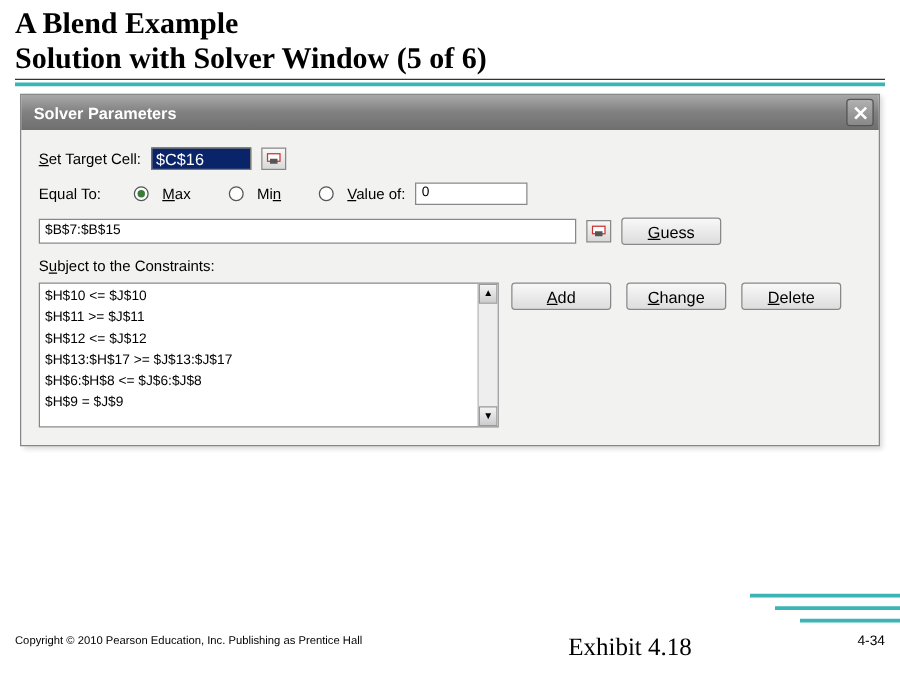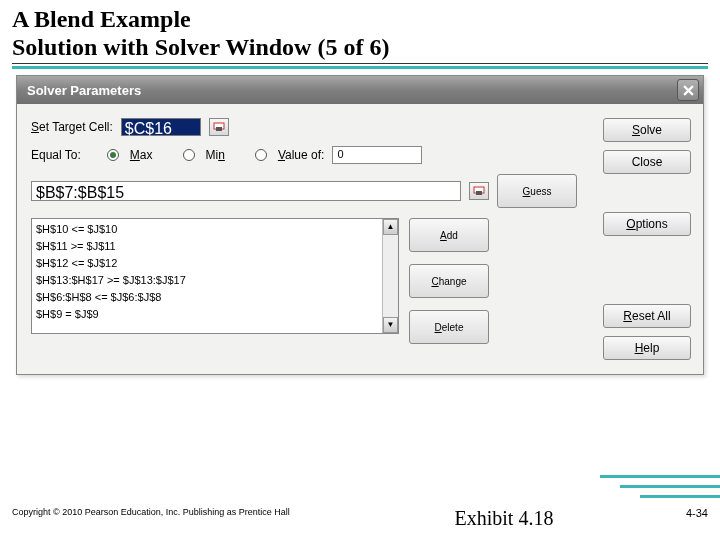--- a/index.html
+++ b/index.html
@@ -80,21 +80,21 @@
     margin-bottom: 10px;
   }
   .lbl {
     font-size: 12px;
     color: #000;
   }
   .lbl u { text-decoration: underline; }
   .target-input {
     width: 80px;
     height: 18px;
-    font-size: 16px;
+    font-size: 13px;
     padding: 1px 3px;
     color: #fff;
     background: #0a246a;
     border: 1px solid #7a7a7a;
   }
   .cell-picker {
     width: 20px;
     height: 18px;
     background: linear-gradient(#f8f8f8,#d8d8d8);
     border: 1px solid #888;
@@ -125,32 +125,32 @@
     border: 1px solid #888;
     background: #fff;
     font-size: 11px;
     padding: 1px 4px;
   }
   .changing-input {
     width: 430px;
     height: 20px;
     border: 1px solid #888;
     background: #fff;
-    font-size: 16px;
+    font-size: 11px;
     padding: 2px 4px;
     font-family: Tahoma, Arial, sans-serif;
     display: inline-block;
   }
   .mid-btn {
     width: 80px;
-    height: 34px;
+    height: 22px;
     background: linear-gradient(#f8f8f8,#ddd);
     border: 1px solid #888;
     border-radius: 3px;
-    font-size: 10px;
+    font-size: 13px;
     display: flex;
     align-items: center;
     justify-content: center;
   }
   .constraints-area {
     display: flex;
     gap: 10px;
     margin-top: 4px;
   }
   .listbox {
@@ -177,21 +177,20 @@
   }
   .arrow {
     height: 16px;
     background: linear-gradient(#f4f4f4,#ccc);
     border: 1px solid #999;
     font-size: 8px;
     display: flex; align-items:center; justify-content:center;
   }
   .mid-btn-col {
     display: flex;
-    flex-direction: column;
     gap: 12px;
   }
   .big-btn {
     height: 24px;
     background: linear-gradient(#fafafa,#dcdcdc);
     border: 1px solid #888;
     border-radius: 3px;
     font-size: 12px;
     display: flex;
     align-items: center;
@@ -285,20 +284,21 @@
         <span class="cell-picker">
           <svg width="12" height="10">
               <rect x="1" y="1" width="10" height="6" fill="#fff" stroke="#c33"></rect>
               <rect x="3" y="5" width="6" height="4" fill="#555"></rect>
             </svg>
         </span>
         <div class="mid-btn">
             <span><u>G</u>uess</span>
           </div>
       </div>
+      <div class="lbl" style="margin:8px 0 6px 0">S<u>u</u>bject to the Constraints:</div>
       <div class="constraints-area">
         <div class="listbox">
           <div>$H$10 &lt;= $J$10</div>
           <div>$H$11 &gt;= $J$11</div>
           <div>$H$12 &lt;= $J$12</div>
           <div>$H$13:$H$17 &gt;= $J$13:$J$17</div>
           <div>$H$6:$H$8 &lt;= $J$6:$J$8</div>
           <div>$H$9 = $J$9</div>
           <div class="listbox-scroll">
             <div class="arrow">▲</div>
@@ -311,38 +311,20 @@
             </div>
           <div class="mid-btn">
               <span><u>C</u>hange</span>
             </div>
           <div class="mid-btn">
               <span><u>D</u>elete</span>
             </div>
         </div>
       </div>
     </div>
-    <div class="right-col">
-      <div class="big-btn">
-          <span><u>S</u>olve</span>
-        </div>
-      <div class="big-btn">Close</div>
-      <div class="right-spacer"></div>
-      <div class="big-btn">
-          <span><u>O</u>ptions</span>
-        </div>
-      <div class="right-spacer"></div>
-      <div class="right-spacer"></div>
-      <div class="big-btn">
-          <span><u>R</u>eset All</span>
-        </div>
-      <div class="big-btn">
-          <span><u>H</u>elp</span>
-        </div>
-    </div>
   </div>
 </div>
 
 <div class="accent-bars">
   <div style="right:0;bottom:24px;width:120px"></div>
   <div style="right:0;bottom:14px;width:100px"></div>
   <div style="right:0;bottom:4px;width:80px"></div>
 </div>
 
 <div class="footer">

